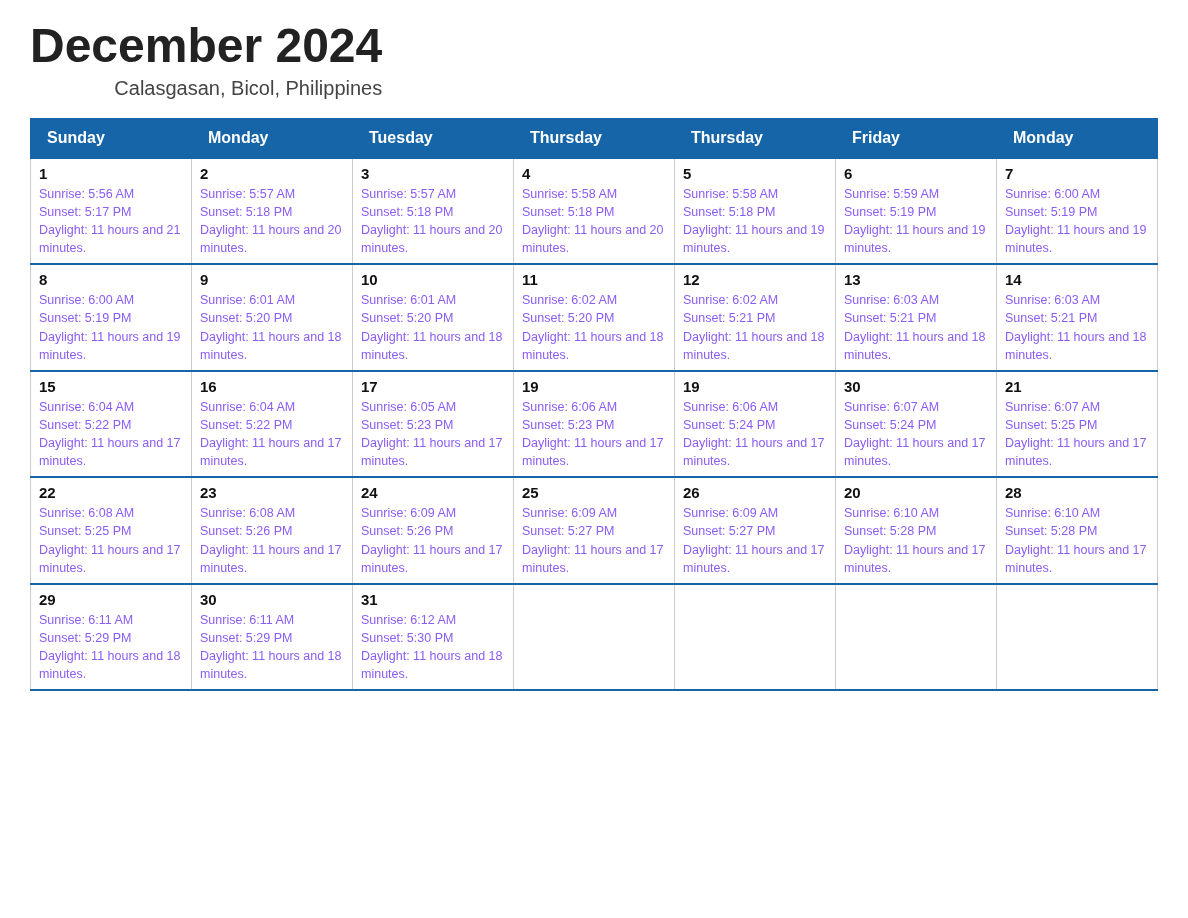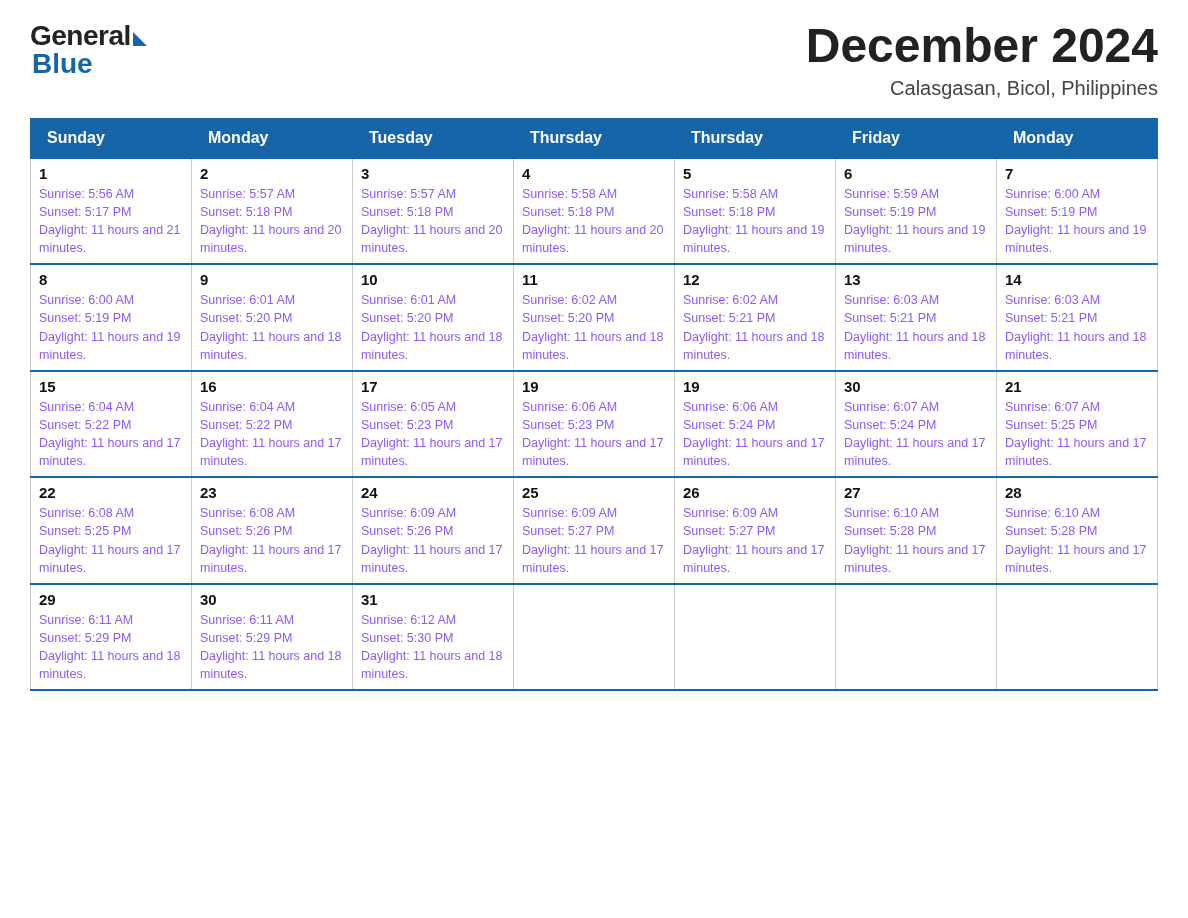--- a/index.html
+++ b/index.html
@@ -98,27 +98,20 @@
       background: #fff;
     }
     .last-row td {
       border-bottom: 2px solid #1565a8;
     }
   </style>
 </head>
 <body>
 
 <div class="header">
-  <div class="logo">
-    <div class="logo-top">
-      <span class="logo-general">General</span>
-      <div class="logo-arrow"></div>
-    </div>
-    <span class="logo-blue">Blue</span>
-  </div>
   <div class="title-block">
     <div class="main-title">December 2024</div>
     <div class="subtitle">Calasgasan, Bicol, Philippines</div>
   </div>
 </div>
 
 <table>
   <thead>
     <tr>
     <th>Sunday</th>
@@ -236,21 +229,21 @@
         </td>
         <td>
           <div class="day-num">25</div>
         <div class="day-detail">Sunrise: 6:09 AM<br>Sunset: 5:27 PM<br>Daylight: 11 hours and 17 minutes.</div>
         </td>
         <td>
           <div class="day-num">26</div>
         <div class="day-detail">Sunrise: 6:09 AM<br>Sunset: 5:27 PM<br>Daylight: 11 hours and 17 minutes.</div>
         </td>
         <td>
-          <div class="day-num">27</div>
+          <div class="day-num">20</div>
         <div class="day-detail">Sunrise: 6:10 AM<br>Sunset: 5:28 PM<br>Daylight: 11 hours and 17 minutes.</div>
         </td>
         <td>
           <div class="day-num">28</div>
         <div class="day-detail">Sunrise: 6:10 AM<br>Sunset: 5:28 PM<br>Daylight: 11 hours and 17 minutes.</div>
         </td>
       </tr>
       <tr class="last-row">
         <td>
           <div class="day-num">29</div>

